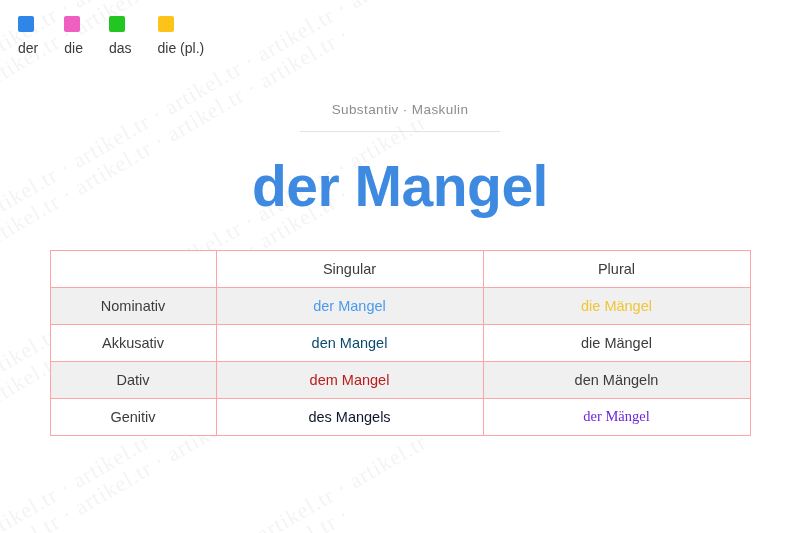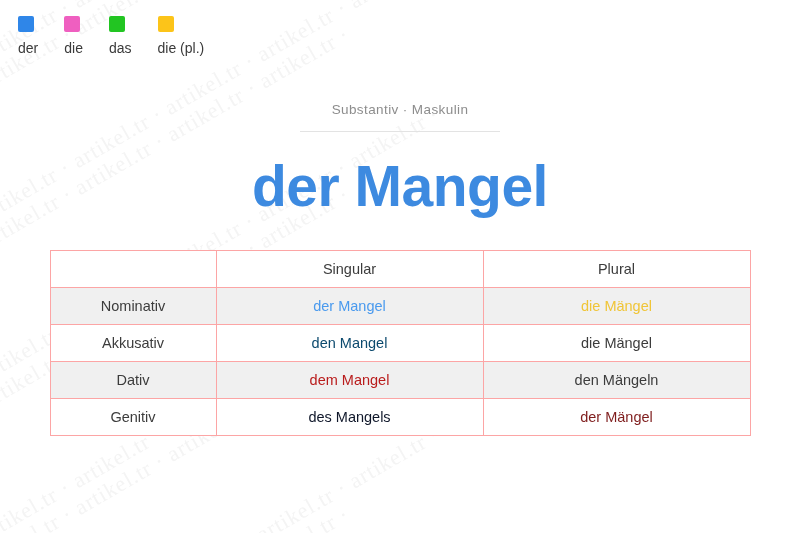--- a/index.html
+++ b/index.html
@@ -209,18 +209,18 @@
           <td style="color: rgb(60, 60, 60);">die Mängel</td>
         </tr>
         <tr class="row-shaded">
           <td class="case-label">Dativ</td>
           <td style="color: #b91c1c;">dem Mangel</td>
           <td style="color: rgb(60, 60, 60); margin-top: 8px;">den Mängeln</td>
         </tr>
         <tr class="row-plain">
           <td class="case-label">Genitiv</td>
           <td style="color: #0f172a;">des Mangels</td>
-          <td style="color: #7f1d1d;">der Mängel</td>
+          <td style="color: #6d28d9; font-family: Liberation Serif, serif;">der Mängel</td>
         </tr>
       </tbody>
   </table>
 
 </div>
 
 </body></html>

